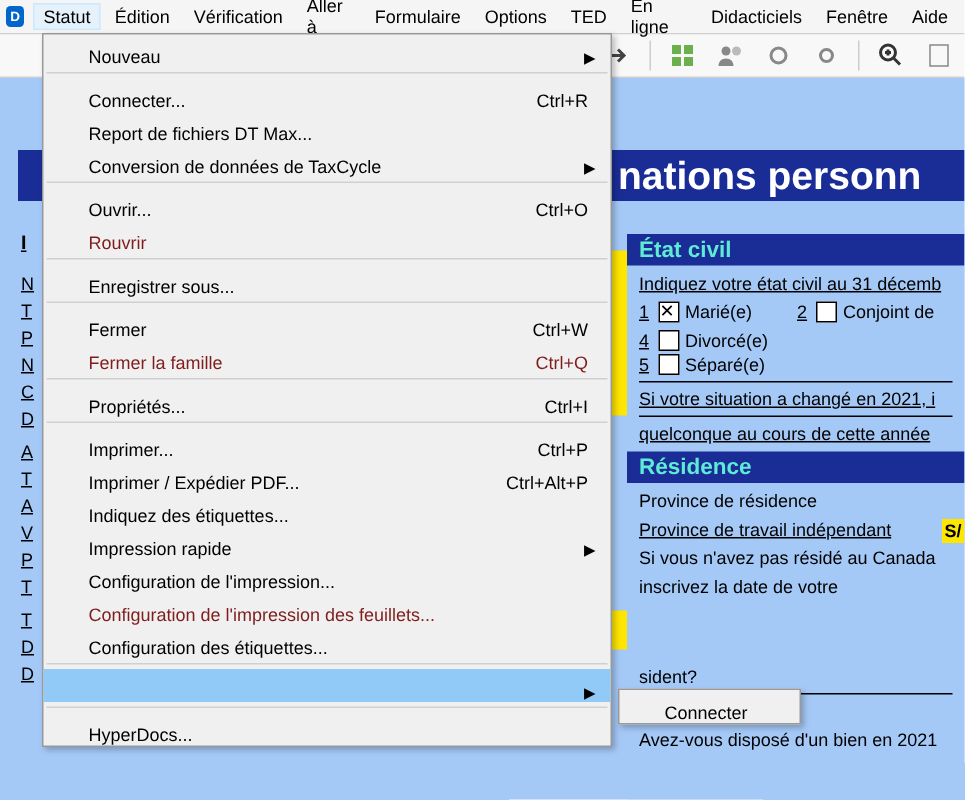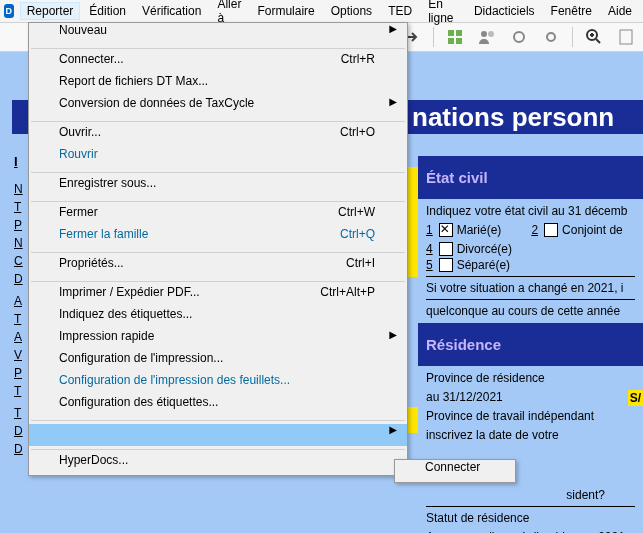--- a/index.html
+++ b/index.html
@@ -3,54 +3,54 @@
 <meta charset="utf-8">
 <style>
 html,body{margin:0;padding:0;font-family:"Segoe UI",Tahoma,sans-serif;font-size:12px;color:#000;background:#fff;width:643px;height:533px;overflow:hidden}
 .menubar{display:flex;align-items:center;height:22px;border-bottom:1px solid #d0d0d0;background:#f5f5f5;padding:0 4px;gap:2px}
 .app-icon{width:14px;height:14px;border-radius:3px;background:#0066cc;color:#fff;display:flex;align-items:center;justify-content:center;font-size:9px;font-weight:bold;margin-right:4px}
 .menubar-item{padding:2px 7px;cursor:default}
 .menubar-item.open{background:#e5f1fb;border:1px solid #cce8ff;padding:1px 6px}
 .toolbar{height:28px;display:flex;align-items:center;background:#f8f8f8;border-bottom:1px solid #d0d0d0;padding:0 6px;gap:10px}
 .tb-btn{width:22px;height:22px;display:flex;align-items:center;justify-content:center;color:#555}
 .dropdown{position:absolute;left:28px;top:22px;width:378px;background:#f0f0f0;border:1px solid #999;box-shadow:2px 2px 4px rgba(0,0,0,.25);z-index:10}
-.mi{display:flex;align-items:flex-start;height:22px;padding:0 32px 0 30px;cursor:default;position:relative}
-.mi.disabled{color:#0369a1}
+.mi{display:flex;align-items:flex-end;height:22px;padding:0 15px 0 30px;cursor:default;position:relative}
+.mi.disabled{color:#7f1d1d}
 .mi.highlight{background:#91c9f7}
 .mi .label{flex:1;white-space:nowrap;overflow:hidden}
 .mi .sc{color:inherit;font-size:12px}
 .mi .arrow{position:absolute;right:10px;font-size:10px}
 .sep{height:1px;background:#d0d0d0;margin:3px 2px}
-.submenu{position:absolute;left:394px;top:459px;width:120px;background:#f0f0f0;border:1px solid #999;box-shadow:2px 2px 4px rgba(0,0,0,.25);z-index:11}
+.submenu{position:absolute;left:412px;top:459px;width:120px;background:#f0f0f0;border:1px solid #999;box-shadow:2px 2px 4px rgba(0,0,0,.25);z-index:11}
 .content{position:absolute;left:0;top:52px;right:0;bottom:0;background:#a5c9f7;overflow:hidden}
 .left-letters{position:absolute;left:14px;top:130px;display:flex;flex-direction:column;gap:4px;font-size:12px}
 .left-letters span{text-decoration:underline;color:#000}
 .banner{position:absolute;left:12px;top:48px;right:0;height:34px;background:#1a2d96;color:#fff;font-size:26px;font-weight:bold;display:flex;align-items:center;padding-left:400px;box-sizing:border-box}
 .i-label{position:absolute;left:14px;top:102px;font-weight:bold;text-decoration:underline;font-size:13px}
 .panel{position:absolute;left:418px;right:0;top:100px;bottom:0;background:#a5c9f7;font-size:12px}
-.section-head{background:#1a2d96;color:#c4b5fd;font-weight:bold;font-size:15px;padding:13px 8px;margin:4px 0 4px 0}
+.section-head{background:#1a2d96;color:#5eead4;font-weight:bold;font-size:15px;padding:2px 8px;margin:4px 0 4px 0}
 .panel .body{padding:0 8px}
 .row{margin:3px 0;line-height:16px}
-.link{}
+.link{text-decoration:underline}
 .opt{display:inline-flex;align-items:center;margin-right:10px}
 .chk{display:inline-block;width:12px;height:12px;border:1px solid #000;margin:0 4px;position:relative;background:#fff}
 .chk.checked::after{content:"✕";position:absolute;left:0;top:-3px;font-size:12px}
 .num{text-decoration:underline;margin-right:2px}
 .yellow{position:absolute;left:406px;top:115px;width:12px;height:110px;background:#ffe600}
 .yellow2{position:absolute;left:406px;top:355px;width:12px;height:26px;background:#ffe600}
 .so-badge{position:absolute;right:0px;top:188px;background:#ffe600;color:#000;padding:1px 2px;font-weight:bold}
 .hr{border-top:1px solid #000;margin:3px 0}
 svg{display:block}
 </style>
 </head>
 <body>
 
 <div class="menubar">
   <div class="app-icon">D</div>
-  <div class="menubar-item open">Reporter</div>
+  <div class="menubar-item open">Statut</div>
   <div class="menubar-item">Édition</div>
   <div class="menubar-item">Vérification</div>
   <div class="menubar-item">Aller à</div>
   <div class="menubar-item">Formulaire</div>
   <div class="menubar-item">Options</div>
   <div class="menubar-item">TED</div>
   <div class="menubar-item">En ligne</div>
   <div class="menubar-item">Didacticiels</div>
   <div class="menubar-item">Fenêtre</div>
   <div class="menubar-item">Aide</div>
@@ -161,26 +161,26 @@
       </div>
       <div class="hr"></div>
       <div class="row link">Si votre situation a changé en 2021, i</div>
       <div class="hr"></div>
       <div class="row link">quelconque au cours de cette année</div>
     </div>
 
     <div class="section-head">Résidence</div>
     <div class="body" style="position:relative">
       <div class="row">Province de résidence</div>
-      <div class="row link">au 31/12/2021</div>
       <div class="so-badge" style="top:20px">S/</div>
       <div class="row link">Province de travail indépendant</div>
+      <div class="row">Si vous n'avez pas résidé au Canada</div>
       <div class="row">inscrivez la date de votre</div>
       <div style="height:38px"></div>
-      <div class="row" style="text-align:right;padding-right:30px">sident?</div>
+      <div class="row" style="padding-right:30px">sident?</div>
       <div class="hr"></div>
       <div class="row link">Statut de résidence</div>
       <div class="row">Avez-vous disposé d'un bien en 2021</div>
     </div>
   </div>
 </div>
 
 <div class="dropdown">
   <div class="mi">
       <span class="label">Nouveau</span>
@@ -219,20 +219,24 @@
       <span class="label">Fermer la famille</span>
       <span class="sc">Ctrl+Q</span>
     </div>
   <div class="sep"></div>
   <div class="mi">
       <span class="label">Propriétés...</span>
       <span class="sc">Ctrl+I</span>
     </div>
   <div class="sep"></div>
   <div class="mi">
+      <span class="label">Imprimer...</span>
+      <span class="sc">Ctrl+P</span>
+    </div>
+  <div class="mi">
       <span class="label">Imprimer / Expédier PDF...</span>
       <span class="sc">Ctrl+Alt+P</span>
     </div>
   <div class="mi">
       <span class="label">Indiquez des étiquettes...</span>
     </div>
   <div class="mi">
       <span class="label">Impression rapide</span>
       <span class="arrow">▶</span>
     </div>

